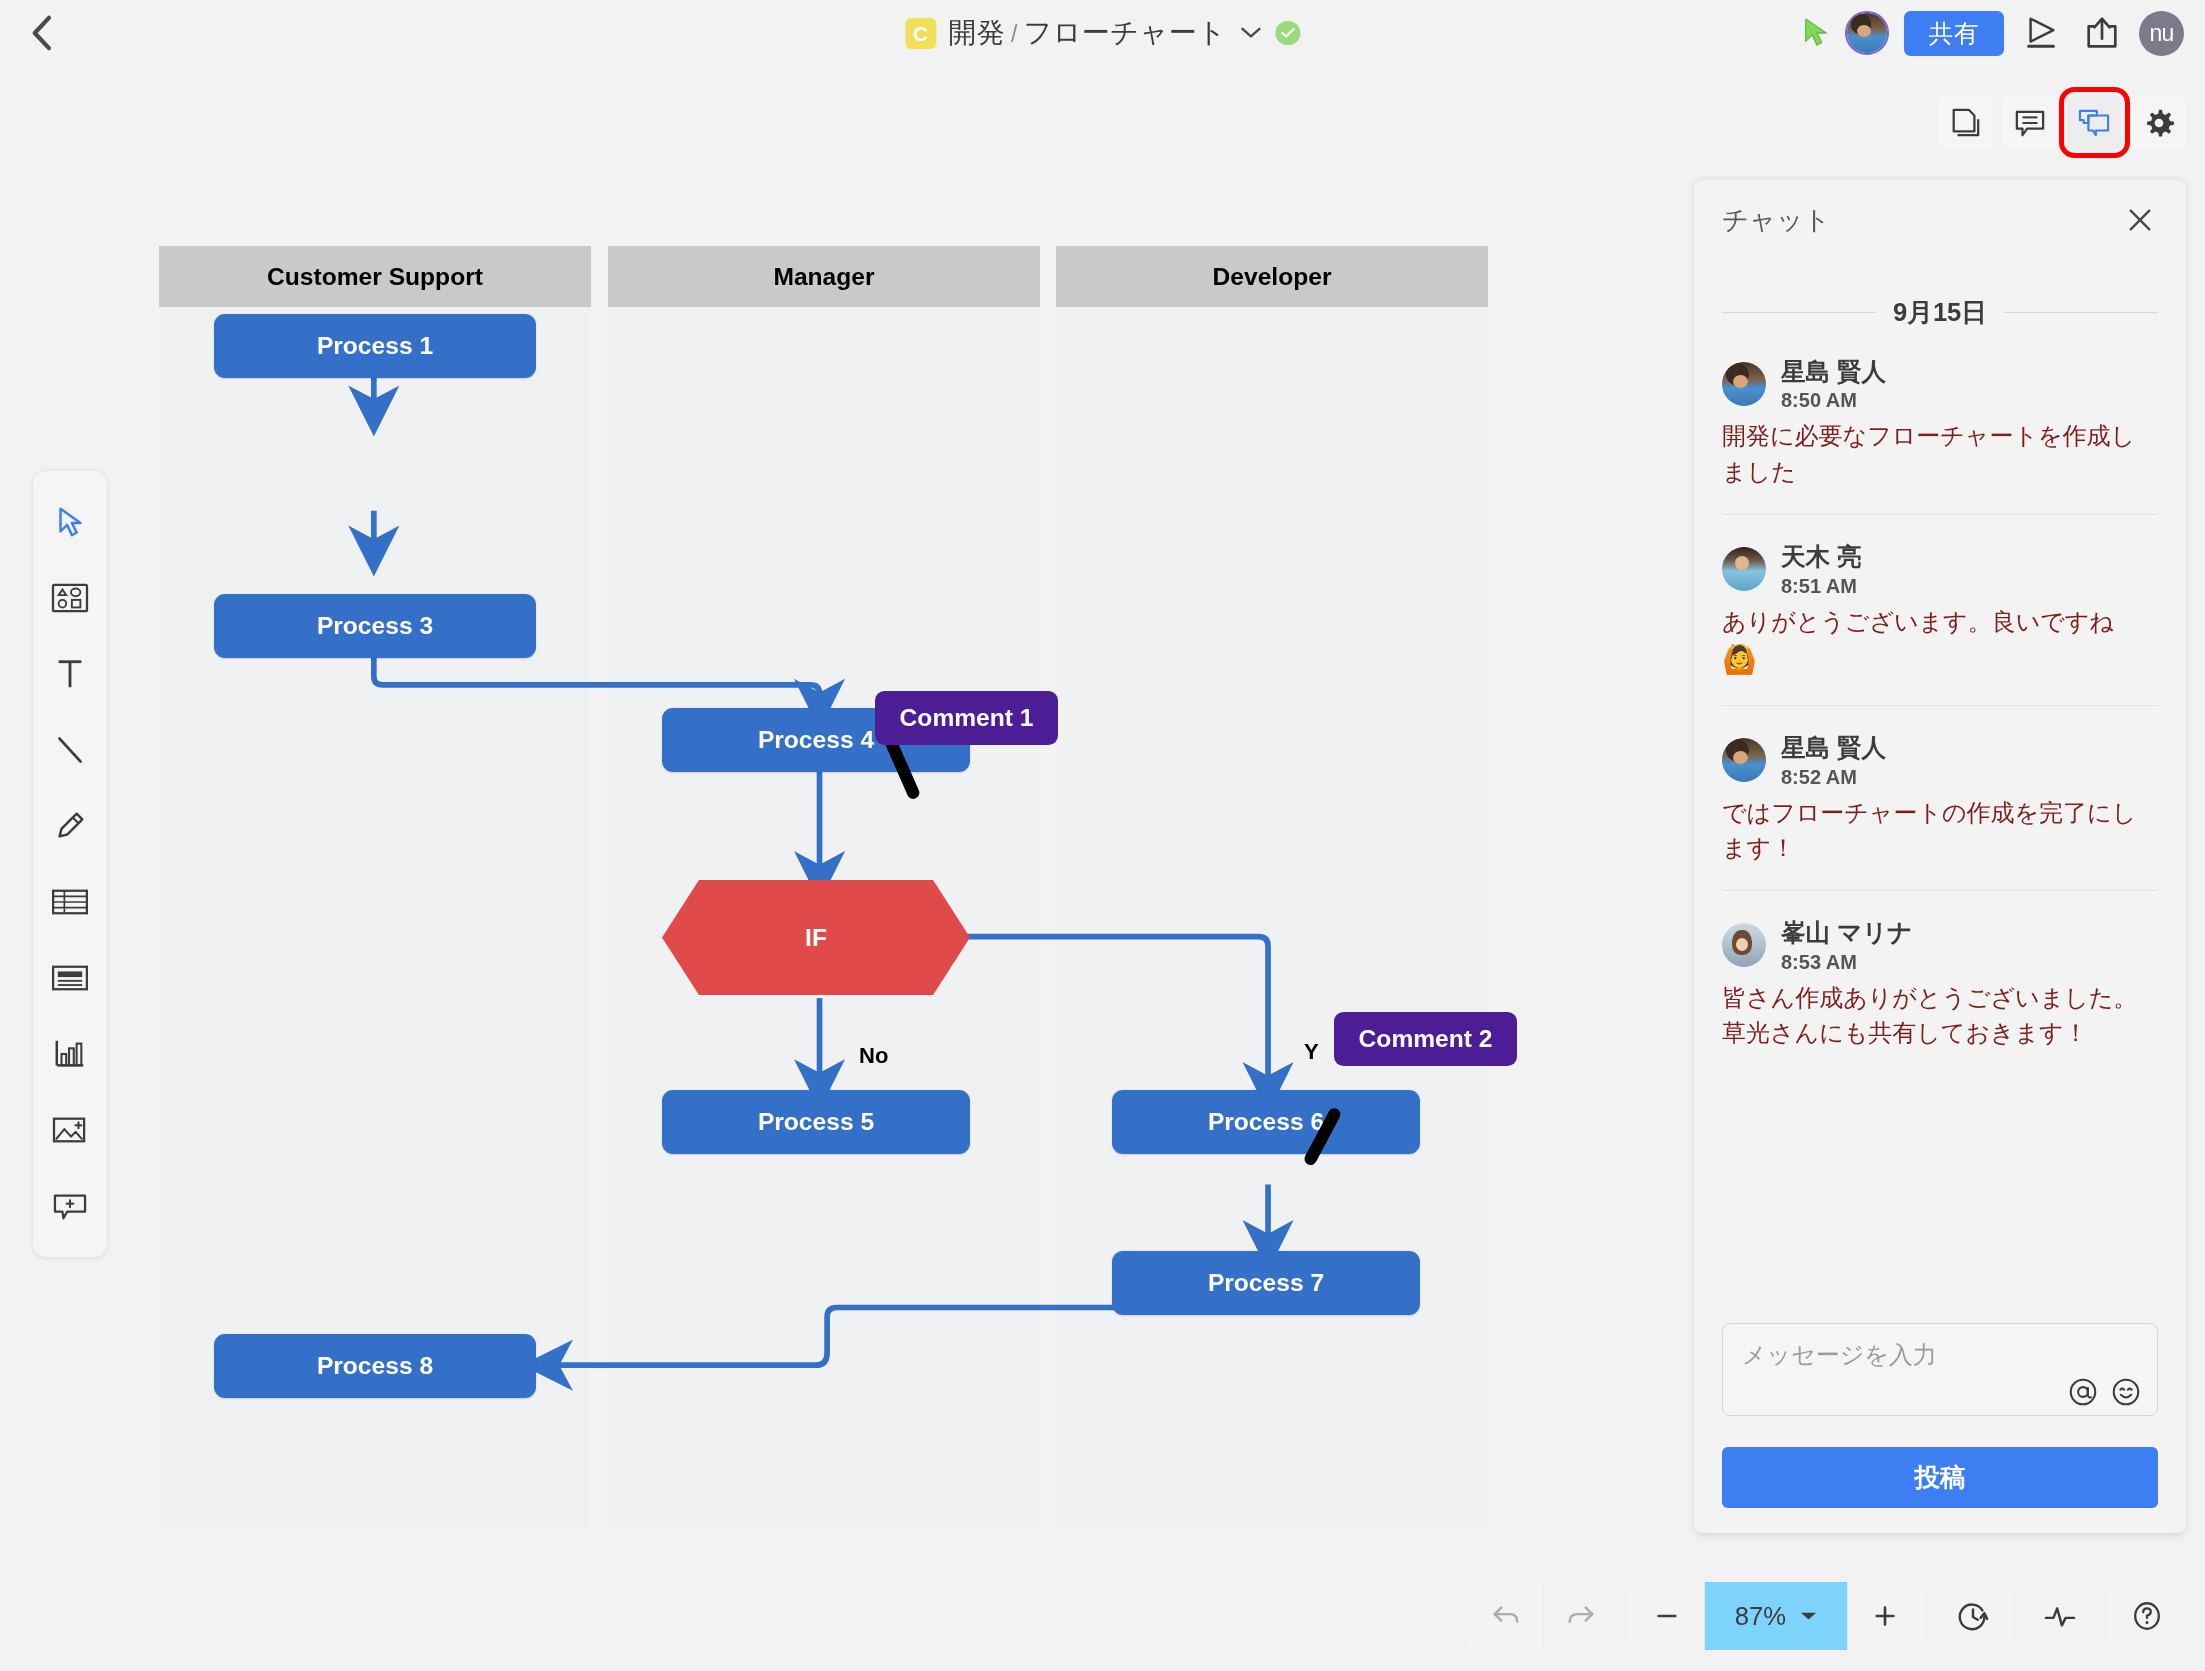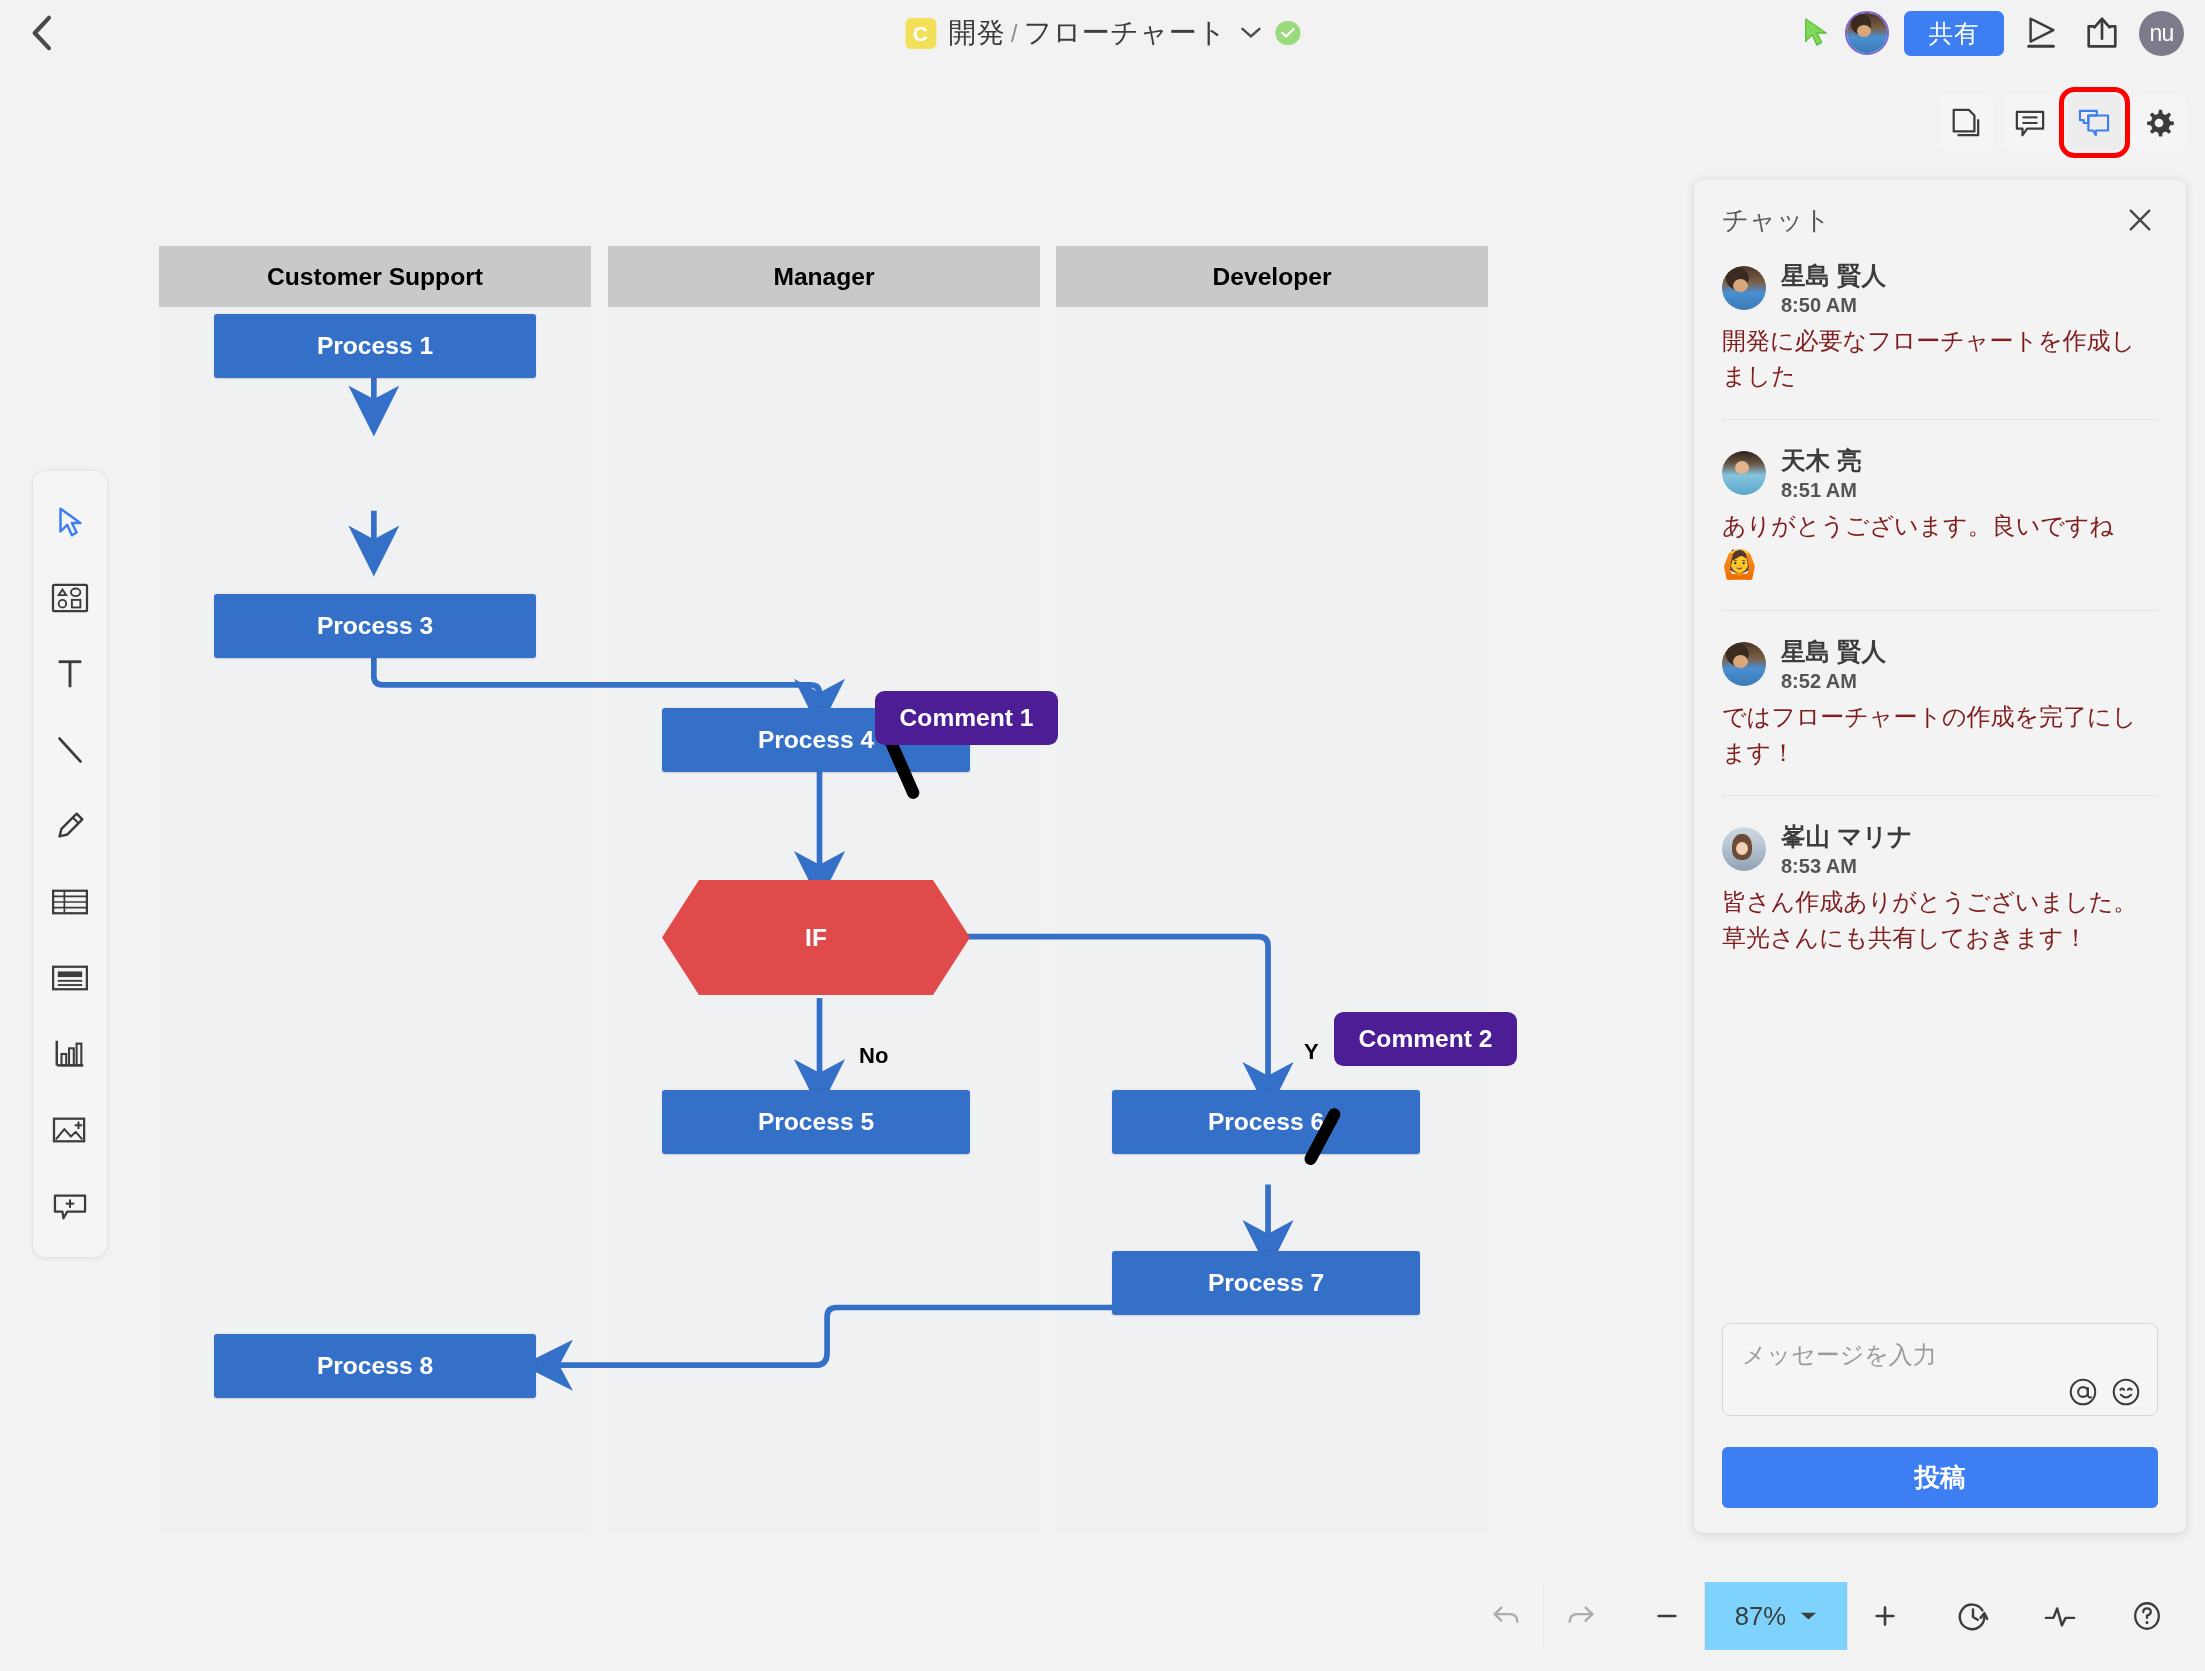--- a/index.html
+++ b/index.html
@@ -108,21 +108,21 @@
   .lane-header {
     height: 61px; background: #c9c9c9;
     display: flex; align-items: center; justify-content: center;
     font-size: 24.6px; font-weight: bold; color: #000;
   }
   .lane1 { left: 0; }
   .lane2 { left: 449px; }
   .lane3 { left: 897px; }
 
   .node {
-    position: absolute; background: #3570c8; border-radius: 3px;
+    position: absolute; background: #3570c8; border-radius: 11px;
     display: flex; align-items: center; justify-content: center;
     color: #fff; font-size: 24.6px; font-weight: bold;
     box-shadow: 0 0.9px 1.9px rgba(0,0,0,.15);
     cursor: pointer;
   }
   .hexnode {
     position: absolute;
     background: #e04a4a;
     clip-path: polygon(12% 0, 88% 0, 100% 50%, 88% 100%, 12% 100%, 0 50%);
     display: flex; align-items: center; justify-content: center;
@@ -474,20 +474,25 @@
       <div class="chat-close">
         <svg width="28" height="28" viewBox="0 0 30 30">
           <line x1="5" y1="5" x2="25" y2="25" stroke="#4a4a4a" stroke-width="2.6" stroke-linecap="round"></line>
           <line x1="25" y1="5" x2="5" y2="25" stroke="#4a4a4a" stroke-width="2.6" stroke-linecap="round"></line>
         </svg>
       </div>
     </div>
 
     <div class="chat-body">
 
+      <div class="date-divider">
+        <span class="ln"></span>
+        <span class="dt">9月15日</span>
+        <span class="ln"></span>
+      </div>
 
       <div class="msg">
         <div class="msg-head">
           <div class="msg-avatar">
               <span class="ph-kento"></span>
             </div>
           <div class="msg-meta">
             <div class="msg-name">星島 賢人</div>
             <div class="msg-time">8:50 AM</div>
           </div>

